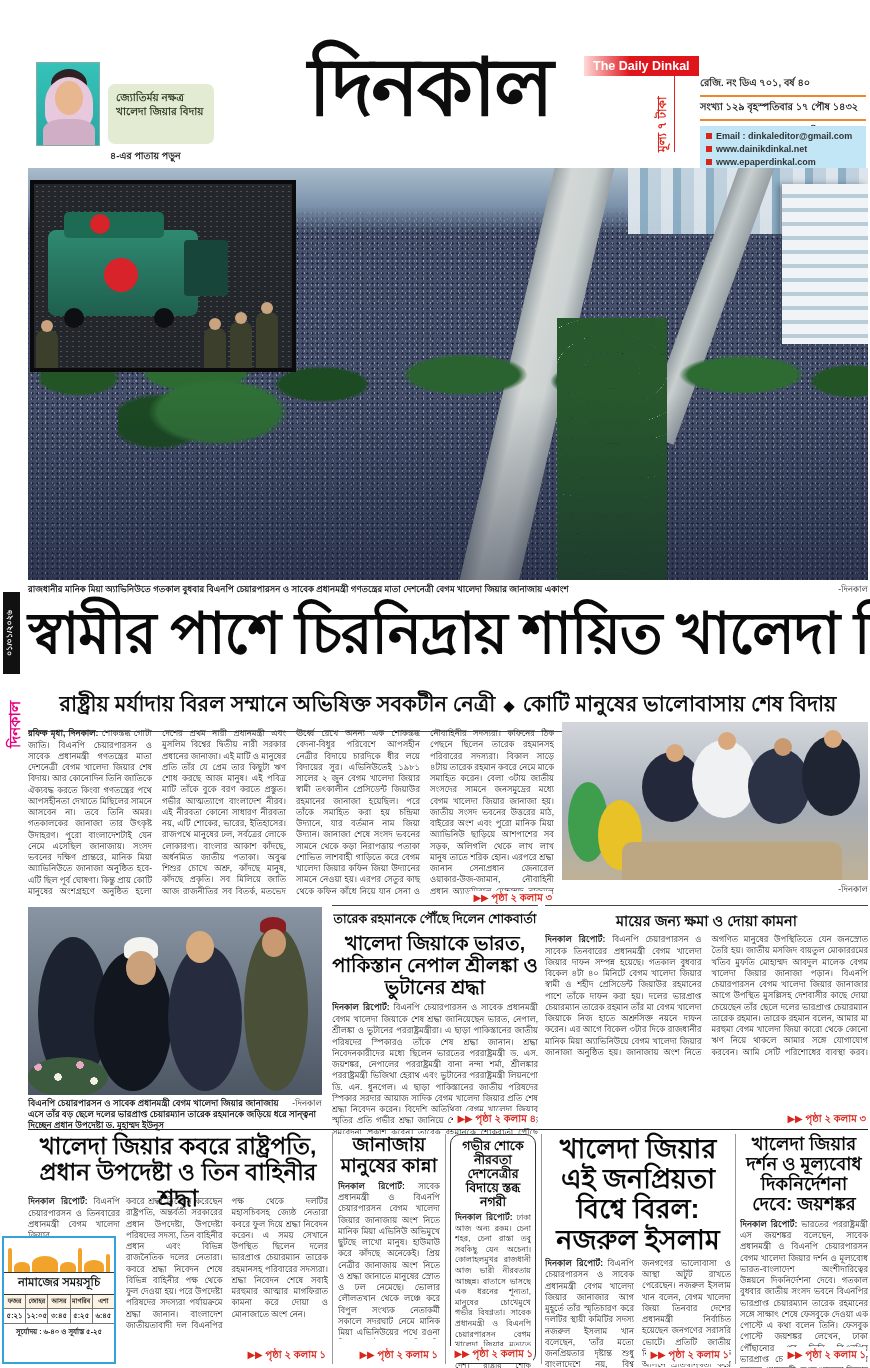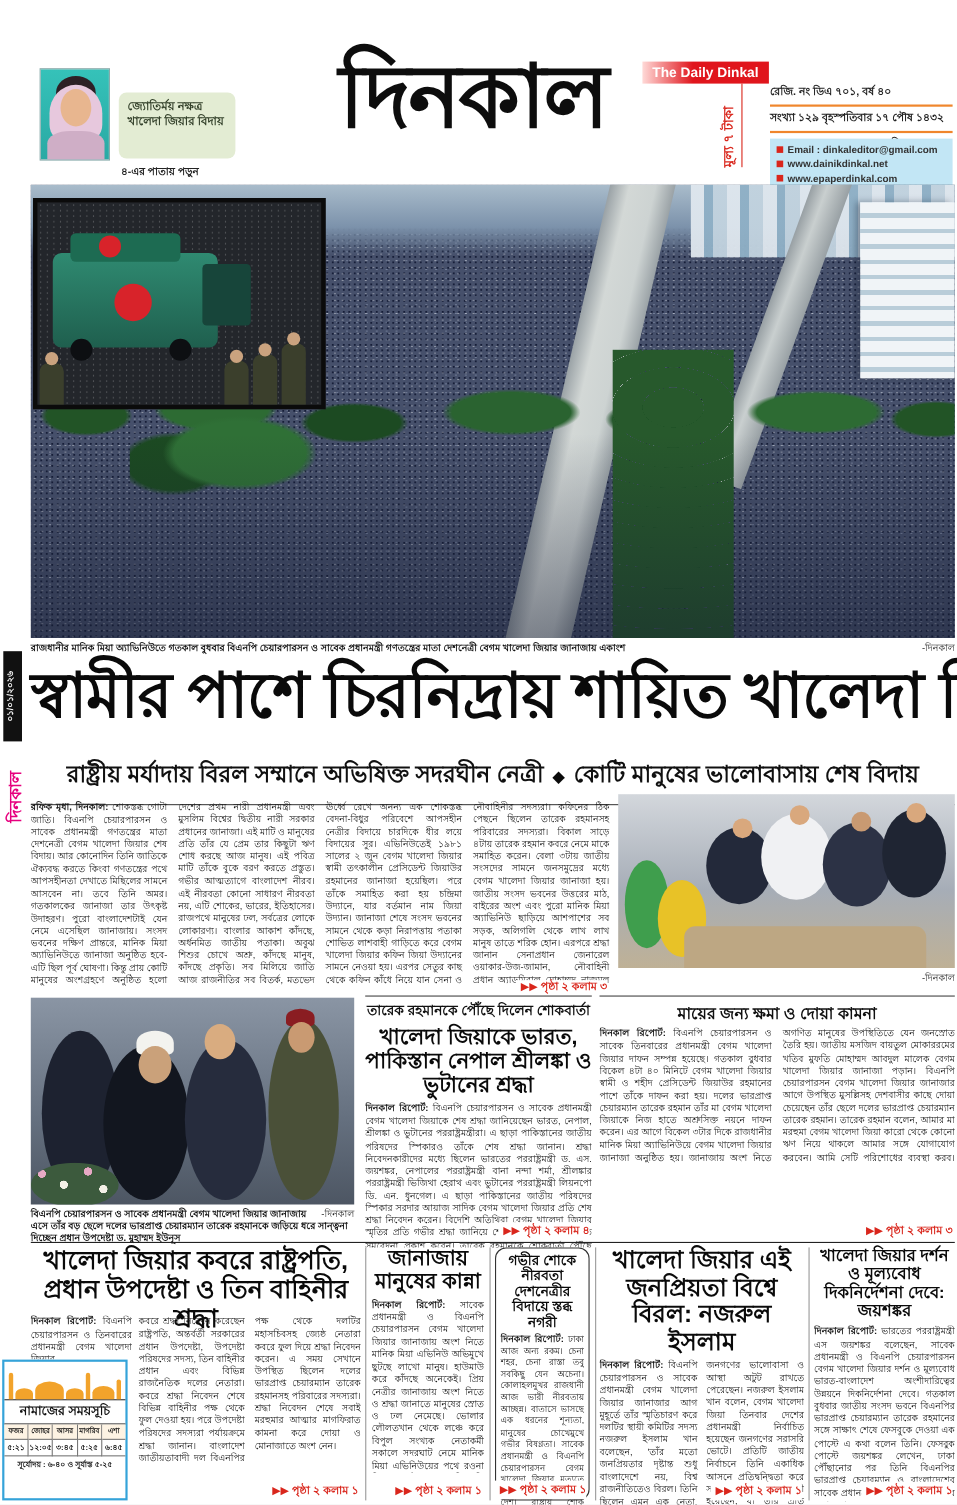--- a/index.html
+++ b/index.html
@@ -120,24 +120,24 @@
   #art-grave .headline{font-size:23px;}
   #grave-colA{position:absolute;left:0;top:62px;width:92px;height:40px;}
   #grave-colBC{position:absolute;left:98px;top:62px;width:202px;height:166px;column-count:2;column-gap:9px;}
   #art-tears{left:338px;top:1134px;width:102px;height:230px;}
   #art-tears .headline{font-size:19px;}
   #art-tears .body-text{height:158px;margin-top:4px;}
   #art-silence{left:450px;top:1134px;width:86px;height:230px;border:1.5px solid #333;border-radius:10px;padding:4px 4px;}
   #art-silence .headline{font-size:12.5px;}
   #art-silence .body-text{font-size:7.9px;height:168px;margin-top:3px;}
   #art-pop{left:545px;top:1134px;width:186px;height:230px;}
-  #art-pop .headline{font-size:22px;}
+  #art-pop .headline{font-size:27px;}
   #art-pop .body-text{height:172px;column-count:2;column-gap:8px;margin-top:3px;}
   #art-jai{left:740px;top:1134px;width:128px;height:230px;}
-  #art-jai .headline{font-size:15px;}
+  #art-jai .headline{font-size:18px;}
   #art-jai .body-text{height:160px;margin-top:4px;}
   
   #prayer-box{left:2px;top:1236px;width:114px;height:128px;border:2px solid #35a3d9;background:#fff;}
   #mosque{position:relative;height:34px;display:flex;align-items:flex-end;justify-content:center;gap:2px;padding-bottom:0;}
   .dome{background:#f2a32b;border-radius:50% 50% 6% 6%;}
   .minaret{background:#f2a32b;width:4px;border-radius:2px 2px 0 0;}
   #prayer-title{font-size:11.5px;font-weight:bold;text-align:center;border-top:1.5px solid #333;border-bottom:1px solid #333;padding:1px 0;}
   .p-row{display:flex;}
   .p-cell{flex:1;border-right:1px solid #777;border-bottom:1px solid #777;text-align:center;font-weight:bold;}
   .p-cell:last-child{border-right:none;}
@@ -211,21 +211,21 @@
   <div class="abs caption" id="lead-caption">
     <span class="credit">-দিনকাল</span>
     <span>রাজধানীর মানিক মিয়া অ্যাভিনিউতে গতকাল বুধবার বিএনপি চেয়ারপারসন ও সাবেক প্রধানমন্ত্রী গণতন্ত্রের মাতা দেশনেত্রী বেগম খালেদা জিয়ার জানাজায় একাংশ</span>
   </div>
 
   <div class="abs" id="side-datebox">০১/০১/২০২৬</div>
   <div class="abs" id="side-logo">দিনকাল</div>
 
   <div class="abs" id="main-headline">স্বামীর পাশে চিরনিদ্রায় শায়িত খালেদা জিয়া</div>
   <div class="abs" id="sub-headline">
-    <span>রাষ্ট্রীয় মর্যাদায় বিরল সম্মানে অভিষিক্ত সদরঘীন নেত্রী</span><span class="diamond">◆</span><span>কোটি মানুষের ভালোবাসায় শেষ বিদায়</span>
+    <span>রাষ্ট্রীয় মর্যাদায় বিরল সম্মানে অভিষিক্ত সবকটীন নেত্রী</span><span class="diamond">◆</span><span>কোটি মানুষের ভালোবাসায় শেষ বিদায়</span>
   </div>
 
   <div class="abs body-text" id="main-body">
     <b>রফিক মৃধা, দিনকাল:</b><span> শোকস্তব্ধ গোটা জাতি। বিএনপি চেয়ারপারসন ও সাবেক প্রধানমন্ত্রী গণতন্ত্রের মাতা দেশনেত্রী বেগম খালেদা জিয়ার শেষ বিদায়। আর কোনোদিন তিনি জাতিকে ঐক্যবদ্ধ করতে কিংবা গণতন্ত্রের পথে আপসহীনতা দেখাতে মিছিলের সামনে আসবেন না। তবে তিনি অমর। গতকালকের জানাজা তার উৎকৃষ্ট উদাহরণ। পুরো বাংলাদেশটাই যেন নেমে এসেছিল জানাজায়। সংসদ ভবনের দক্ষিণ প্রান্তরে, মানিক মিয়া অ্যাভিনিউতে জানাজা অনুষ্ঠিত হবে- এটি ছিল পূর্ব ঘোষণা। কিন্তু প্রায় কোটি মানুষের অংশগ্রহণে অনুষ্ঠিত হলো দেশের প্রথম নারী প্রধানমন্ত্রী এবং মুসলিম বিশ্বের দ্বিতীয় নারী সরকার প্রধানের জানাজা। এই মাটি ও মানুষের প্রতি তাঁর যে প্রেম তার কিছুটা ঋণ শোধ করছে আজ মানুষ। এই পবিত্র মাটি তাঁকে বুকে বরণ করতে প্রস্তুত। গভীর আত্মত্যাগে বাংলাদেশ নীরব। এই নীরবতা কোনো সাধারণ নীরবতা নয়, এটি শোকের, ভারের, ইতিহাসের। রাজপথে মানুষের ঢল, সর্বত্রের লোকে লোকারণ্য। বাংলার আকাশ কাঁদছে, অর্ধনমিত জাতীয় পতাকা। অবুঝ শিশুর চোখে অশ্রু, কাঁদছে মানুষ, কাঁদছে প্রকৃতি। সব মিলিয়ে জাতি আজ রাজনীতির সব বিতর্ক, মতভেদ ঊর্ধ্বে রেখে অনন্য এক শোকস্তব্ধ বেদনা-বিধুর পরিবেশে আপসহীন নেত্রীর বিদায়ে চারদিকে ধীর লয়ে বিদায়ের সুর। এভিনিউতেই ১৯৮১ সালের ২ জুন বেগম খালেদা জিয়ার স্বামী তৎকালীন প্রেসিডেন্ট জিয়াউর রহমানের জানাজা হয়েছিল। পরে তাঁকে সমাহিত করা হয় চন্দ্রিমা উদ্যানে, যার বর্তমান নাম জিয়া উদ্যান। জানাজা শেষে সংসদ ভবনের সামনে থেকে কড়া নিরাপত্তায় পতাকা শোভিত লাশবাহী গাড়িতে করে বেগম খালেদা জিয়ার কফিন জিয়া উদ্যানের সামনে নেওয়া হয়। এরপর সেতুর কাছ থেকে কফিন কাঁধে নিয়ে যান সেনা ও নৌবাহিনীর সদস্যরা। কফিনের ঠিক পেছনে ছিলেন তারেক রহমানসহ পরিবারের সদস্যরা। বিকাল সাড়ে ৪টায় তারেক রহমান কবরে নেমে মাকে সমাহিত করেন। বেলা ৩টায় জাতীয় সংসদের সামনে জনসমুদ্রের মধ্যে বেগম খালেদা জিয়ার জানাজা হয়। জাতীয় সংসদ ভবনের উত্তরের মাঠ, বাইরের অংশ এবং পুরো মানিক মিয়া অ্যাভিনিউ ছাড়িয়ে আশপাশের সব সড়ক, অলিগলি থেকে লাখ লাখ মানুষ তাতে শরিক হোন। এরপরে শ্রদ্ধা জানান সেনাপ্রধান জেনারেল ওয়াকার-উজ-জামান, নৌবাহিনী প্রধান অ্যাডমিরাল মোহাম্মদ নাজমুল হাসান ও বিমান বাহিনী প্রধান এয়ার চিফ মার্শাল হাসান মাহমুদ খান। তারপর</span>
     <span class="jump"><span>▶▶</span> <span>পৃষ্ঠা ২ কলাম ৩</span></span>
   </div>
 
   <div class="abs" id="main-photo">
     <div class="blob" style="left:6px;top:60px;width:40px;height:80px;background:#3f9e4d;"></div>
     <div class="blob" style="left:36px;top:78px;width:44px;height:70px;background:#e8c227;"></div>

